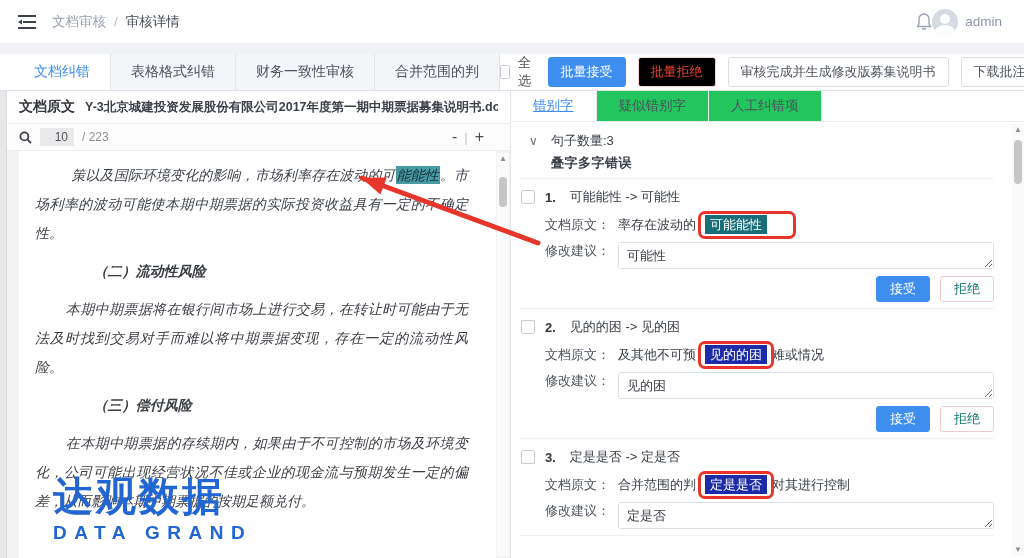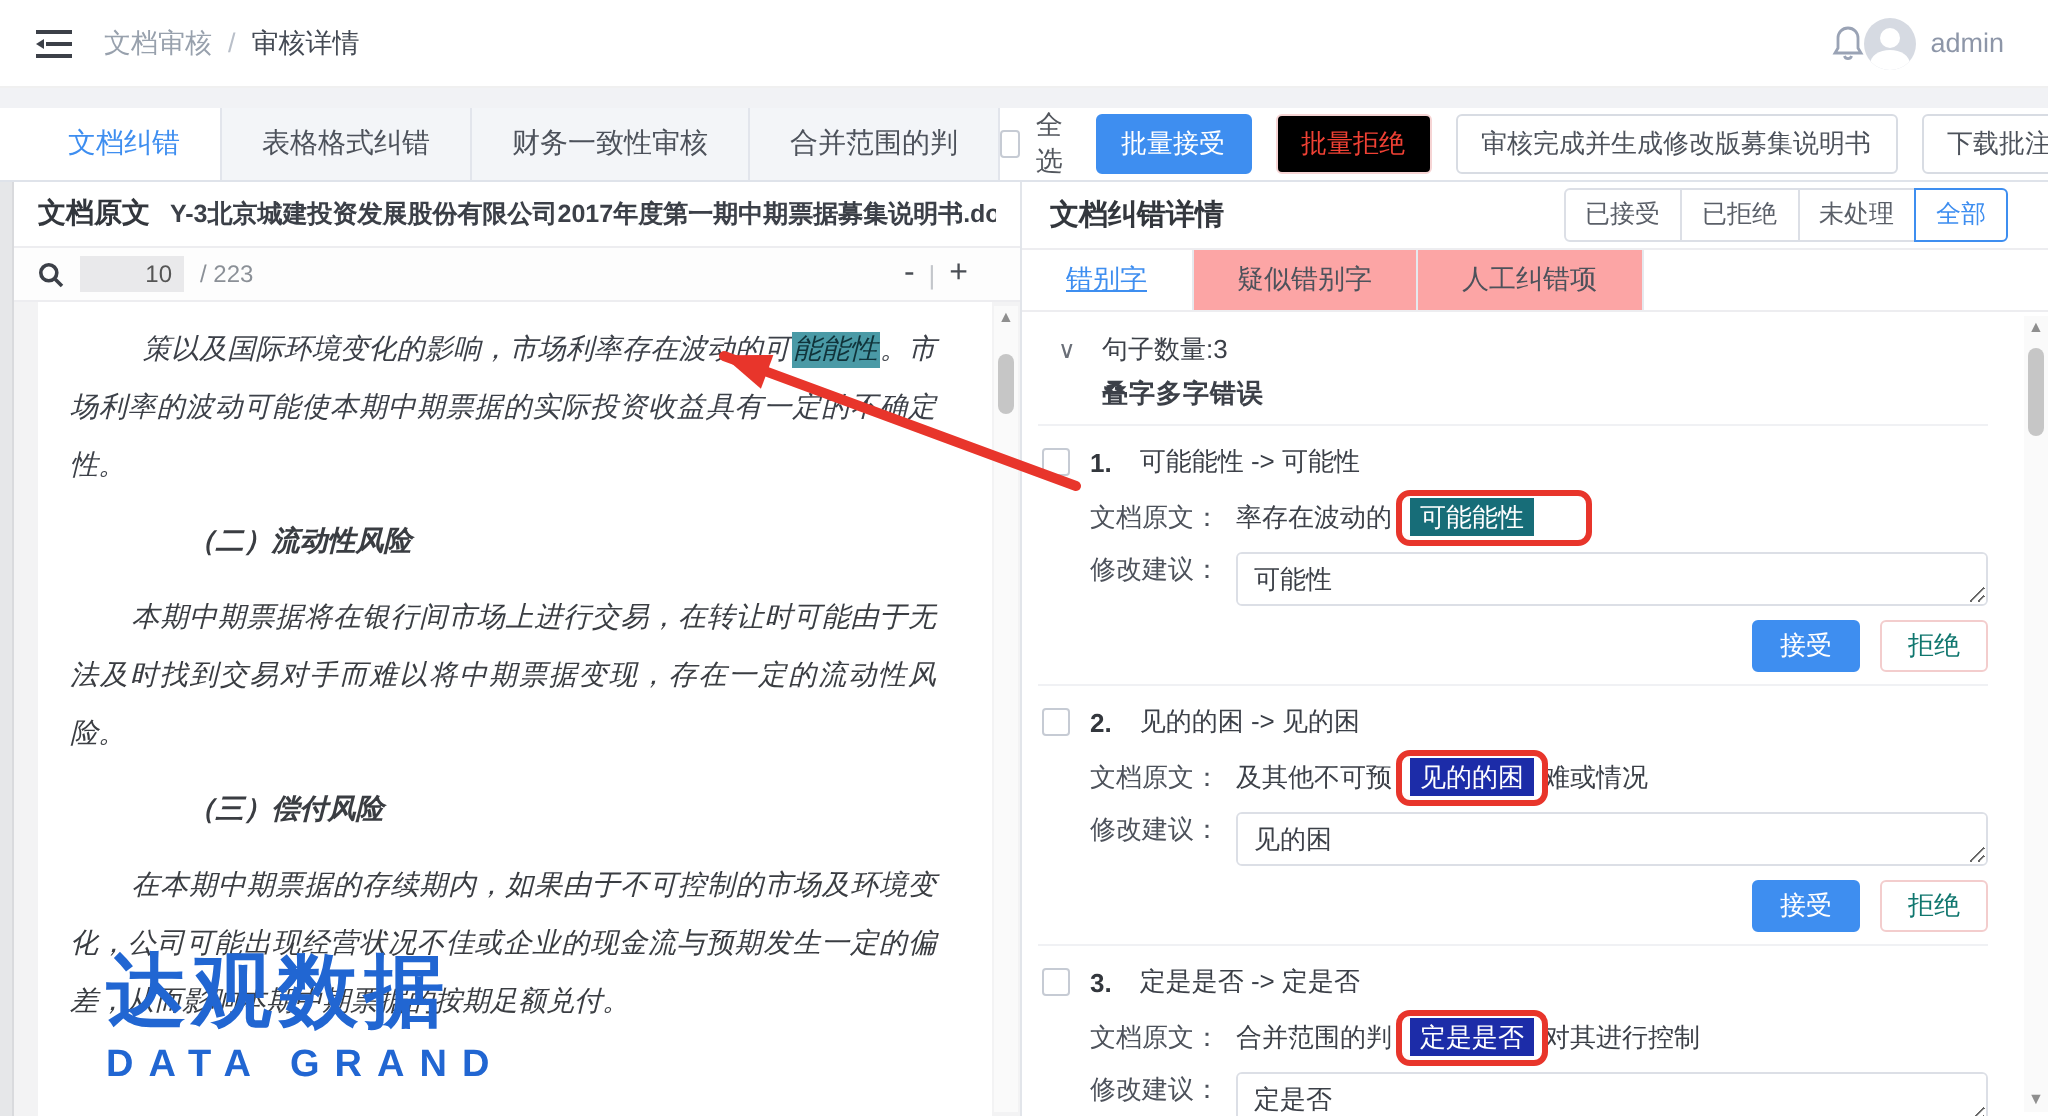--- a/index.html
+++ b/index.html
@@ -40,21 +40,21 @@
   .content { display:flex; height:467px; }
   .left-edge { width:7px; background:#e6e7e9; border-right:1px solid #d9dadd; }
 
   
   .left-panel { width:504px; border-right:1px solid #e2e5ea; display:flex; flex-direction:column; background:#fff; position:relative;justify-content:space-between; }
   .lp-header { height:33px; border-bottom:1px solid #ededf0; display:flex; align-items:center; padding:0 12px; gap:10px; }
   .lp-title { font-size:14px; font-weight:bold; color:#33373d; white-space:nowrap; }
   .lp-filename { font-size:12.5px; font-weight:bold; color:#3c4048; white-space:nowrap; overflow:hidden; }
   .lp-pager { height:27px; border-bottom:1px solid #ededf0; display:flex; align-items:center; padding:0 12px; gap:8px; background:#fdfdfd; }
   .mag { width:13px; height:13px; }
-  .page-input { width:52px; height:18px; background:#e9e9eb; border:none; text-align:right; padding-right:6px; font-size:12px; color:#555; font-family:inherit; }
+  .page-input { width:34px; height:18px; background:#e9e9eb; border:none; text-align:right; padding-right:6px; font-size:12px; color:#555; font-family:inherit; }
   .page-total { color:#8b9097; font-size:12px; }
   .zoom-ctrls { margin-left:auto; display:flex; align-items:center; gap:7px; color:#4a4e55; font-size:16px; padding-right:14px; }
   .zoom-ctrls span { cursor:pointer; }
   .zc-div { color:#c3c6cb; font-size:13px; cursor:default !important; }
   .lp-doc { flex:1; background:#f3f3f4; position:relative; overflow:hidden; }
   .doc-page { position:absolute; left:12px; right:14px; top:0; bottom:0; background:#fff; }
   .doc-text { padding:10px 28px 0 16px; font-family:"DejaVu Serif","Liberation Serif",serif; font-style:italic; font-size:14px; line-height:29px; color:#3a3d42; text-align:justify; }
   .doc-text p { margin:0; }
   .p-indent { text-indent:2.6em; }
   .p-head { text-indent:4.2em; font-weight:bold; margin-top:9px !important; }
@@ -78,21 +78,21 @@
   
   .right-panel { flex:1; display:flex; flex-direction:column; background:#fff; position:relative; }
   .rp-header { height:34px; border-bottom:1px solid #ededf0; display:flex; align-items:center; padding:0 14px; }
   .rp-title { font-size:14.5px; font-weight:bold; color:#33373d; }
   .filter-group { margin-left:auto; display:flex; margin-right:6px; }
   .fbtn { border:1px solid #dcdfe6; background:#fff; color:#5a5f68; font-size:12.5px; padding:4px 10px; cursor:pointer; font-family:inherit; margin-left:-1px; white-space:nowrap; }
   .fbtn:first-child { border-radius:3px 0 0 3px; margin-left:0; }
   .fbtn:last-child { border-radius:0 3px 3px 0; }
   .fbtn.active { color:#3e8ef0; border-color:#3e8ef0; position:relative; z-index:2; }
   .rp-tabs { height:31px; display:flex; border-bottom:1px solid #ededf0; }
-  .rtab { padding:0 22px; display:flex; align-items:center; font-size:13.5px; color:#4d525b; background:#fca5a5; border-right:1px solid #e6e9ee; cursor:pointer; }
+  .rtab { padding:0 22px; display:flex; align-items:center; font-size:13.5px; color:#4d525b; background:#22c55e; border-right:1px solid #e6e9ee; cursor:pointer; }
   .rtab.active { background:#fff; color:#3e8ef0;text-decoration:underline; }
   .rp-body { flex:1; position:relative; padding:0 30px 0 8px; overflow:hidden; }
 
   .group-head { padding:10px 0 6px 10px; display:flex; flex-direction:column; gap:4px; border-bottom:1px solid #f0f1f4; }
   .gh-row { display:flex; align-items:center; gap:10px; color:#3c4048; font-size:13px; }
   .chev { color:#6a6f78; font-size:12px; width:12px; display:inline-block; cursor:pointer; }
   .gh-cat { padding-left:22px; font-size:13px; color:#3c4048; font-weight:bold; letter-spacing:0.5px; }
 
   .err-item { padding:8px 0 6px 26px; position:relative; border-bottom:1px solid #f0f1f4; }
   .err-item .chk { position:absolute; left:2px; top:11px; }
@@ -202,29 +202,20 @@
           </div>
         </div>
         <div class="vscroll lp-scroll">
           <div class="arr arr-up">▲</div>
           <div class="thumb"></div>
         </div>
       </div>
     </div>
 
     <div class="right-panel">
-      <div class="rp-header">
-        <span class="rp-title">文档纠错详情</span>
-        <div class="filter-group">
-          <button class="fbtn">已接受</button>
-          <button class="fbtn">已拒绝</button>
-          <button class="fbtn">未处理</button>
-          <button class="fbtn active">全部</button>
-        </div>
-      </div>
       <div class="rp-tabs">
         <div class="rtab active">错别字</div>
         <div class="rtab">疑似错别字</div>
         <div class="rtab">人工纠错项</div>
       </div>
 
       <div class="rp-body">
 
         <div class="group-head">
           <div class="gh-row">

